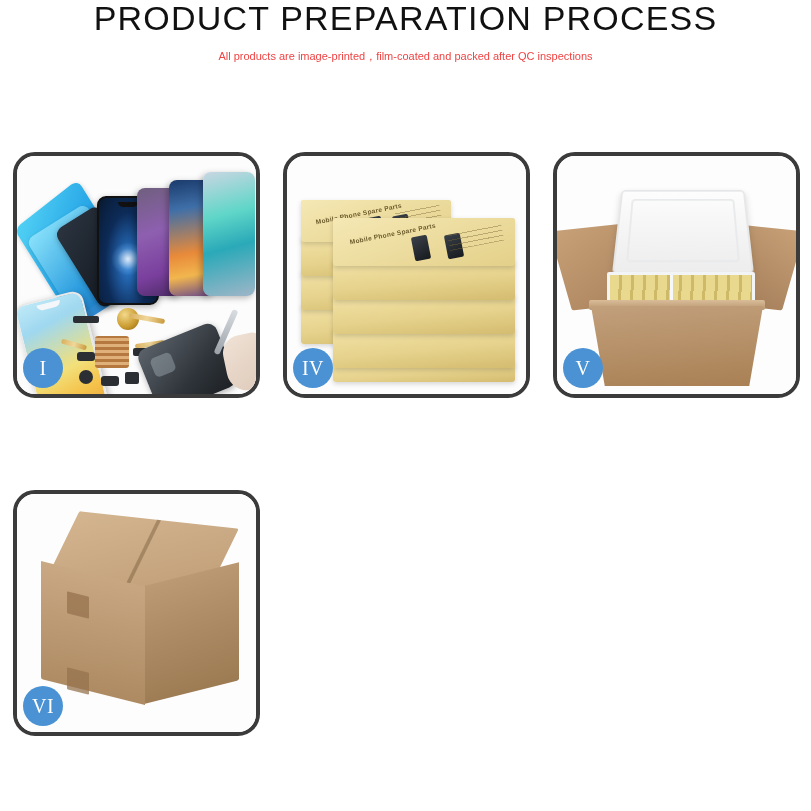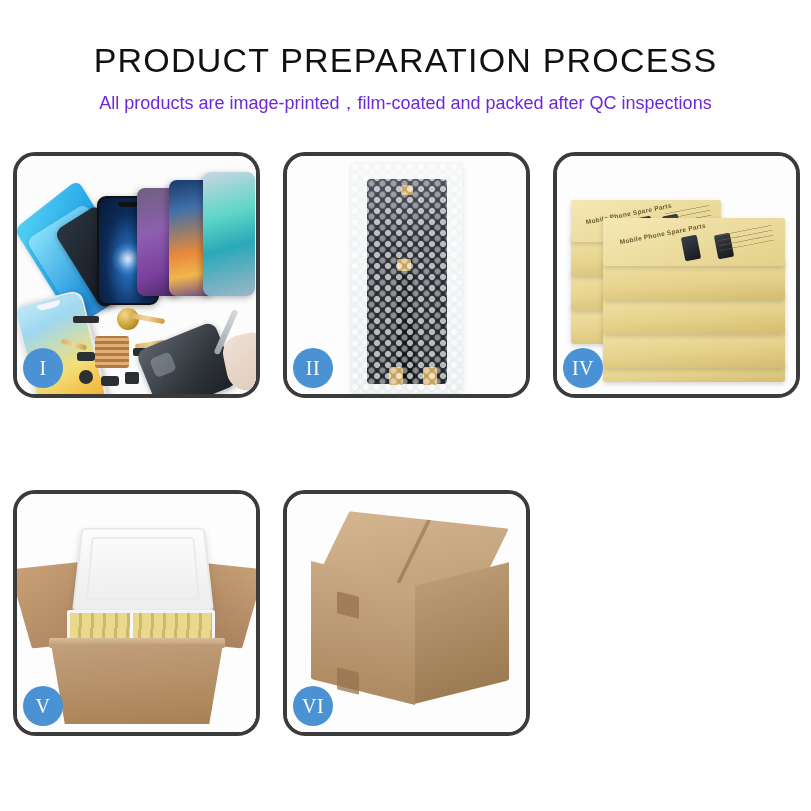--- a/index.html
+++ b/index.html
@@ -4,27 +4,27 @@
 <style>
   html,body{margin:0;padding:0;}
   body{
     width:811px;height:811px;background:#ffffff;
     font-family:"Liberation Sans", sans-serif;
     overflow:hidden;
   }
   .page{position:relative;width:811px;height:811px;background:#fff;}
 
   
-  .header{padding-top:42px;text-align:center;}
+  .header{text-align:center;}
   .title{
     font-size:34px;letter-spacing:1.2px;color:#111;
     font-weight:400;line-height:1.1;white-space:nowrap;
   }
   .subtitle{
-    margin-top:12px;font-size:18px;color:#6d28d9;font-weight:400;
+    margin-top:12px;font-size:11px;color:#ef4444;font-weight:400;
     white-space:nowrap;
   }
 
   
   .grid{
     position:absolute;left:13px;top:152px;
     width:785px;
     display:grid;
     grid-template-columns:repeat(3,247px);
     grid-template-rows:246px 246px;
@@ -335,35 +335,20 @@
         <div class="chip c4"></div>
         <div class="chip c5"></div>
         <div class="chip c6"></div>
         <div class="backhousing"></div>
         <div class="hand"></div>
         <div class="screwdriver"></div>
       </div>
       <div class="badge">I</div>
     </div>
 
-    <div class="panel">
-      <div class="stage">
-        <div class="bubblebag">
-          <div class="bagpanel"></div>
-          <div class="lcdcable"></div>
-          <div class="conn k1"></div>
-          <div class="conn k2"></div>
-          <div class="conn k3"></div>
-          <div class="conn k4"></div>
-          <div class="bubbles"></div>
-          <div class="bubbles off"></div>
-        </div>
-      </div>
-      <div class="badge">II</div>
-    </div>
 
 
     <div class="panel">
       <div class="stage">
         <div class="stack">
           <div class="gbox rearD"></div>
           <div class="gbox rearC"></div>
           <div class="gbox rearB"></div>
           <div class="gbox rearA">
             <div class="lidtop"></div>

